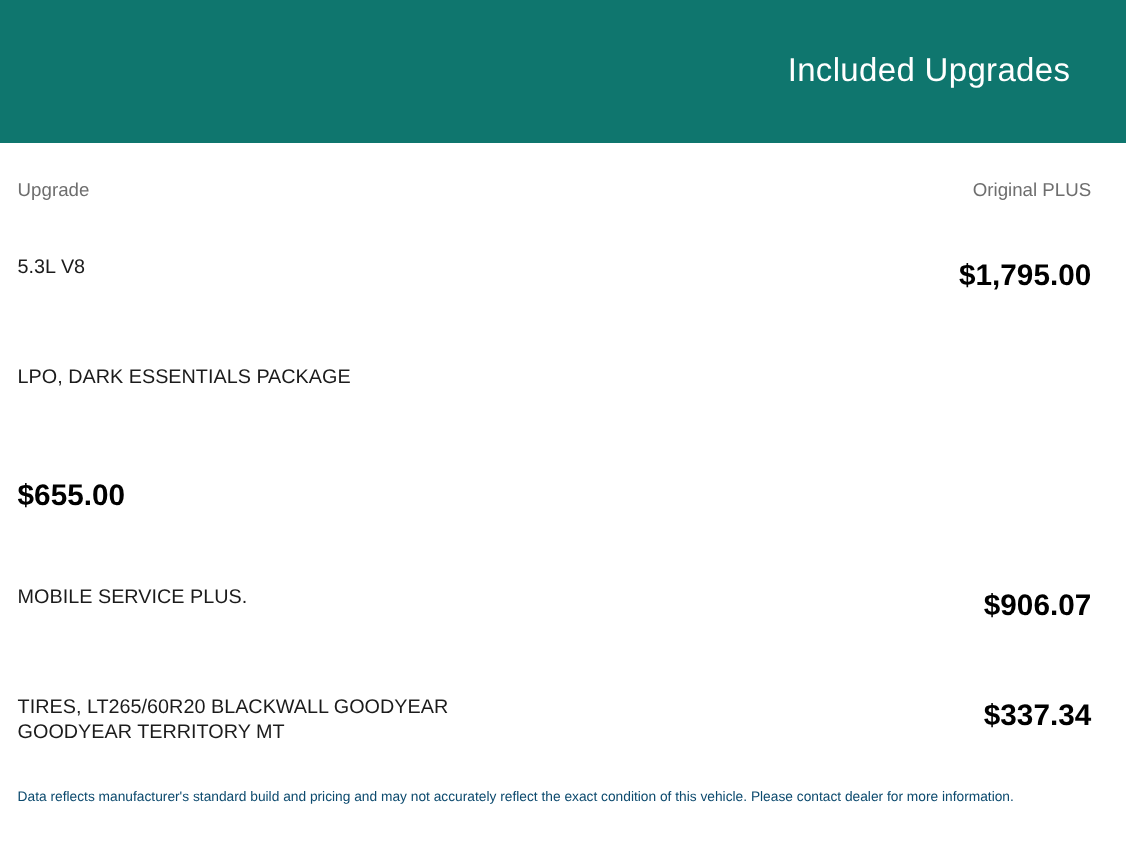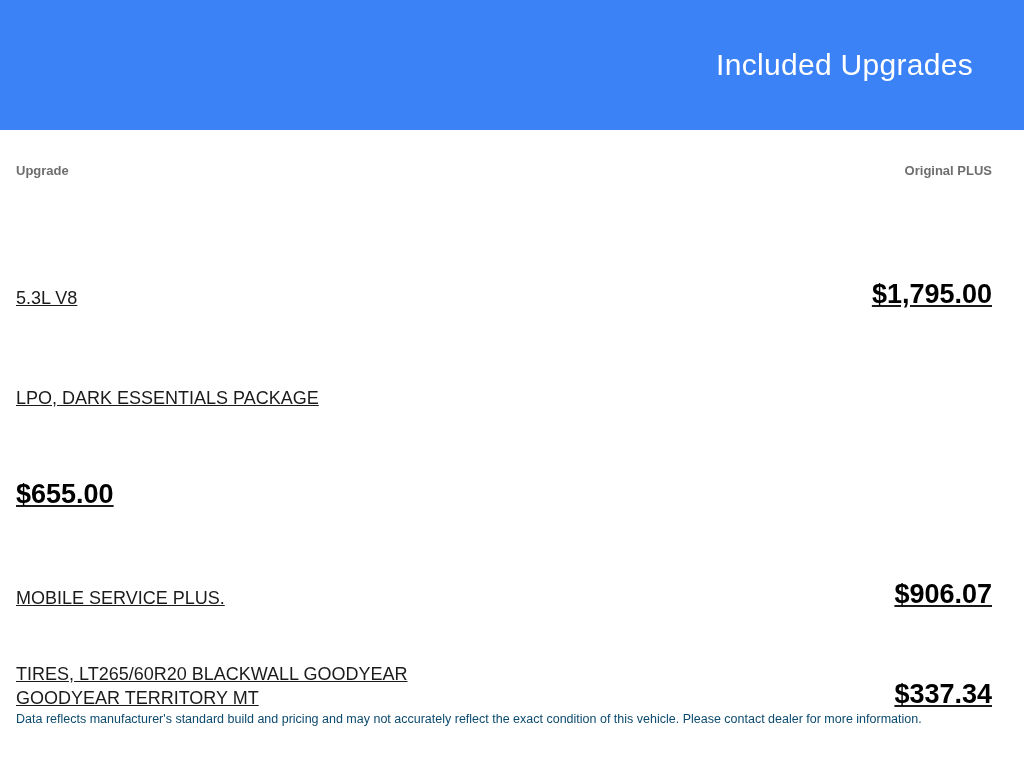--- a/index.html
+++ b/index.html
@@ -10,21 +10,21 @@
     color: #1b1b1b;
   }
   .page {
     width: 1024px;
     height: 768px;
     background: #ffffff;
     overflow: hidden;
   }
   .top-banner {
     height: 130px;
-    background: #3b82f6;
+    background: #0f766e;
     display: flex;
     align-items: center;
     justify-content: flex-end;
     padding-right: 51px;
   }
   .page-title {
     color: #ffffff;
     font-size: 30px;
     font-weight: 400;
     letter-spacing: 0.3px;
@@ -33,29 +33,28 @@
     padding: 33px 32px 0 16px;
   }
   .thead {
     display: flex;
     justify-content: space-between;
     align-items: baseline;
     margin-bottom: 32px;
   }
   .col-header {
     color: #6e6e6e;
-    font-size: 13px;
-    font-weight: 700;
+    font-size: 17px;
+    font-weight: 400;
   }
   .row {
     display: flex;
     justify-content: space-between;
-    align-items: flex-end;
+    align-items: flex-start;
     min-height: 100px;
-    text-decoration: underline;
   }
   .upgrade-name {
     flex: 0 0 50%;
     padding-top: 16px;
     font-size: 18px;
     line-height: 1.3;
     color: #1b1b1b;
   }
   .upgrade-price {
     padding-top: 20px;

